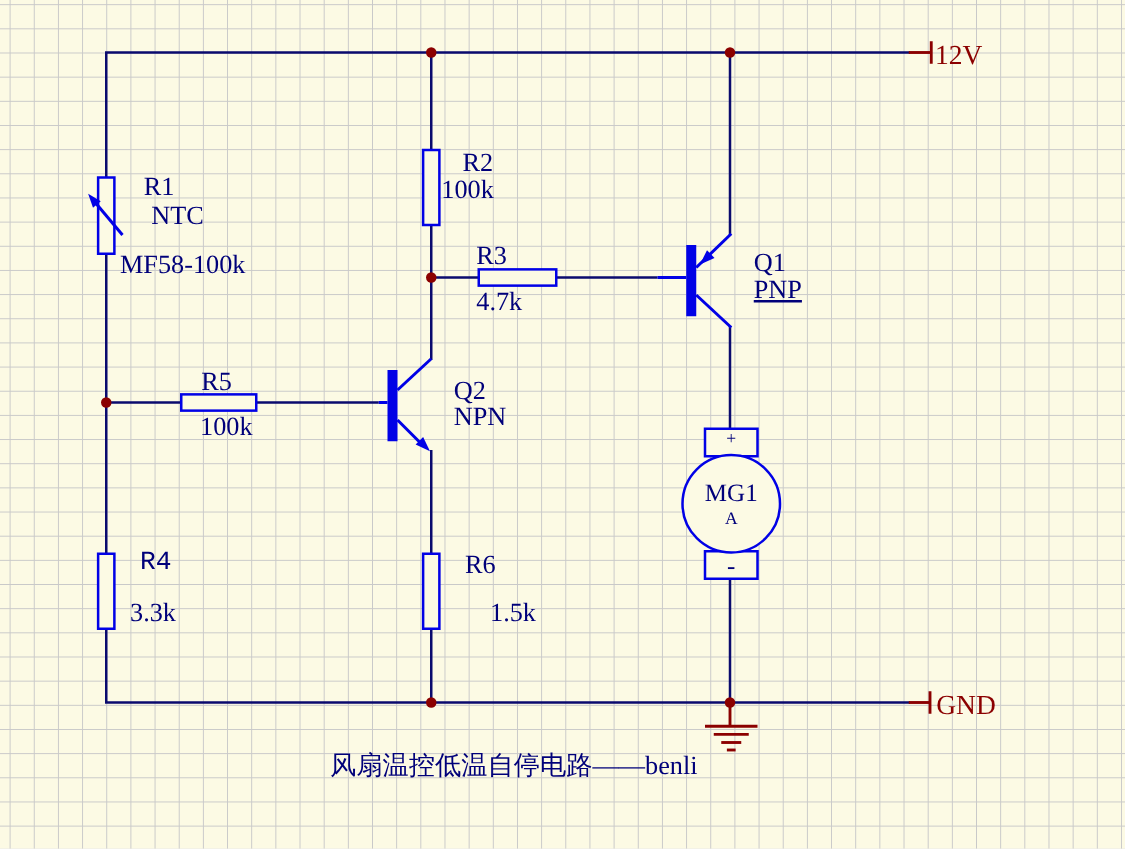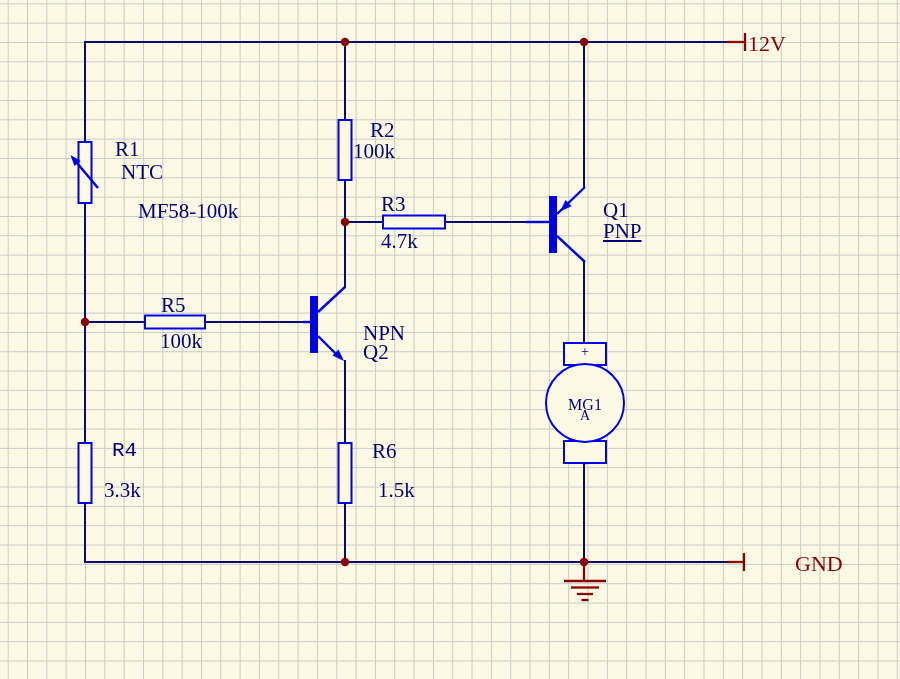--- a/index.html
+++ b/index.html
@@ -14,21 +14,21 @@
     font-family:"Liberation Serif",serif;
   }
   .gfx{position:absolute;left:0;top:0;}
   .lbl{
     position:absolute;color:#00007A;font-size:21px;line-height:1.05;
     white-space:nowrap;user-select:none;
   }
   .red{color:#8B0000;font-size:22px;}
   .ctr{transform:translateX(-50%);}
   .sm{font-size:14px;}
-  .md{font-size:16px;margin-top:12px;}
+  .md{font-size:20px;}
   .wire{stroke:#0A0A6E;stroke-width:2;fill:none;}
   .comp{stroke:#0101E6;stroke-width:2;fill:#FCFAE4;}
   .clead{stroke:#0101E6;stroke-width:2.4;fill:none;}
   .cfill{fill:#0101E6;stroke:none;}
   .pwr{stroke:#8B0000;stroke-width:2.3;fill:none;}
   .dot{fill:#8B0000;stroke:none;}
 </style>
 </head>
 <body>
 
@@ -115,45 +115,46 @@
     <circle class="dot" cx="345" cy="42" r="4.2"></circle>
     <circle class="dot" cx="584" cy="42" r="4.2"></circle>
     <circle class="dot" cx="345" cy="222" r="4.2"></circle>
     <circle class="dot" cx="85" cy="322" r="4.2"></circle>
     <circle class="dot" cx="345" cy="562" r="4.2"></circle>
     <circle class="dot" cx="584" cy="562" r="4.2"></circle>
   </svg>
 
   <div class="lbl" style="left:115px;top:138px;">R1</div>
   <div class="lbl" style="left:121px;top:161px;">NTC</div>
-  <div class="lbl" style="left:96px;top:200px;margin-left:42px;">MF58-100k</div>
+  <div class="lbl" style="left:96px;top:200px;">MF58-100k</div>
 
   <div class="lbl" style="left:370px;top:119px;">R2</div>
   <div class="lbl" style="left:353px;top:140px;">100k</div>
 
   <div class="lbl" style="left:381px;top:193px;">R3</div>
   <div class="lbl" style="left:381px;top:230px;">4.7k</div>
 
   <div class="lbl" style="left:112px;top:440px;font-family:Liberation Mono, monospace;">R4</div>
   <div class="lbl" style="left:104px;top:479px;">3.3k</div>
 
   <div class="lbl" style="left:161px;top:294px;">R5</div>
   <div class="lbl" style="left:160px;top:330px;">100k</div>
 
   <div class="lbl" style="left:372px;top:440px;">R6</div>
-  <div class="lbl" style="left:378px;top:479px;">1.5k</div>
+  <div class="lbl" style="left:392px;top:479px;">1.5k</div>
 
   <div class="lbl" style="left:603px;top:199px;">Q1</div>
   <div class="lbl" style="left:603px;top:220px;text-decoration:underline;">PNP</div>
 
-  <div class="lbl" style="left:363px;top:301px;margin-top:40px;">Q2</div>
+  <div class="lbl" style="left:363px;top:301px;">Q2</div>
   <div class="lbl" style="left:363px;top:322px;">NPN</div>
 
   <div class="lbl ctr sm" style="left:585px;top:345px;">+</div>
   <div class="lbl ctr md" style="left:585px;top:385px;">MG1</div>
   <div class="lbl ctr sm" style="left:585px;top:409px;">A</div>
   <div class="lbl ctr md" style="left:585px;top:443px;">-</div>
 
   <div class="lbl red" style="left:748px;top:32px;">12V</div>
-  <div class="lbl red" style="left:749px;top:552px;margin-left:46px;">GND</div>
+  <div class="lbl red" style="left:749px;top:552px;">GND</div>
 
+  <div class="lbl" style="left:264px;top:601px;">风扇温控低温自停电路——benli</div>
 
 </div>
 
 </body></html>

